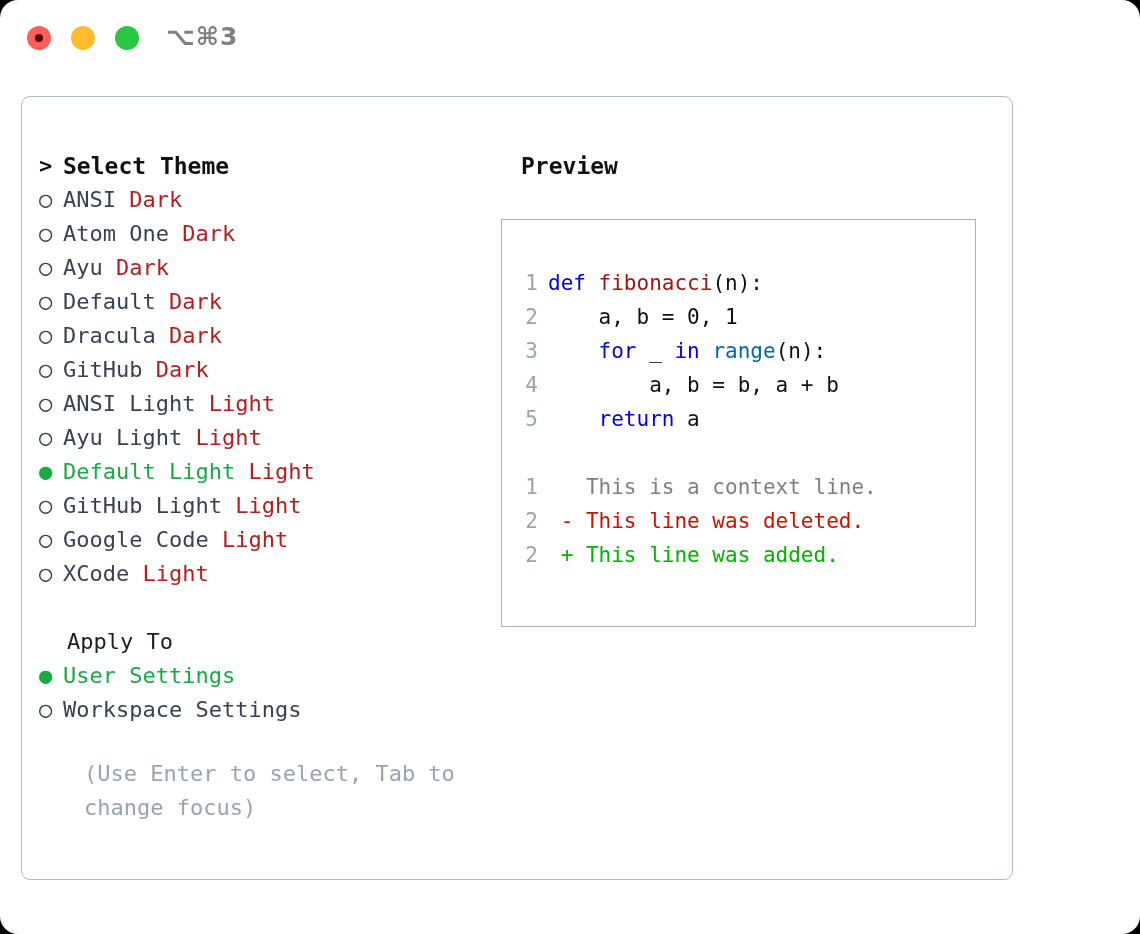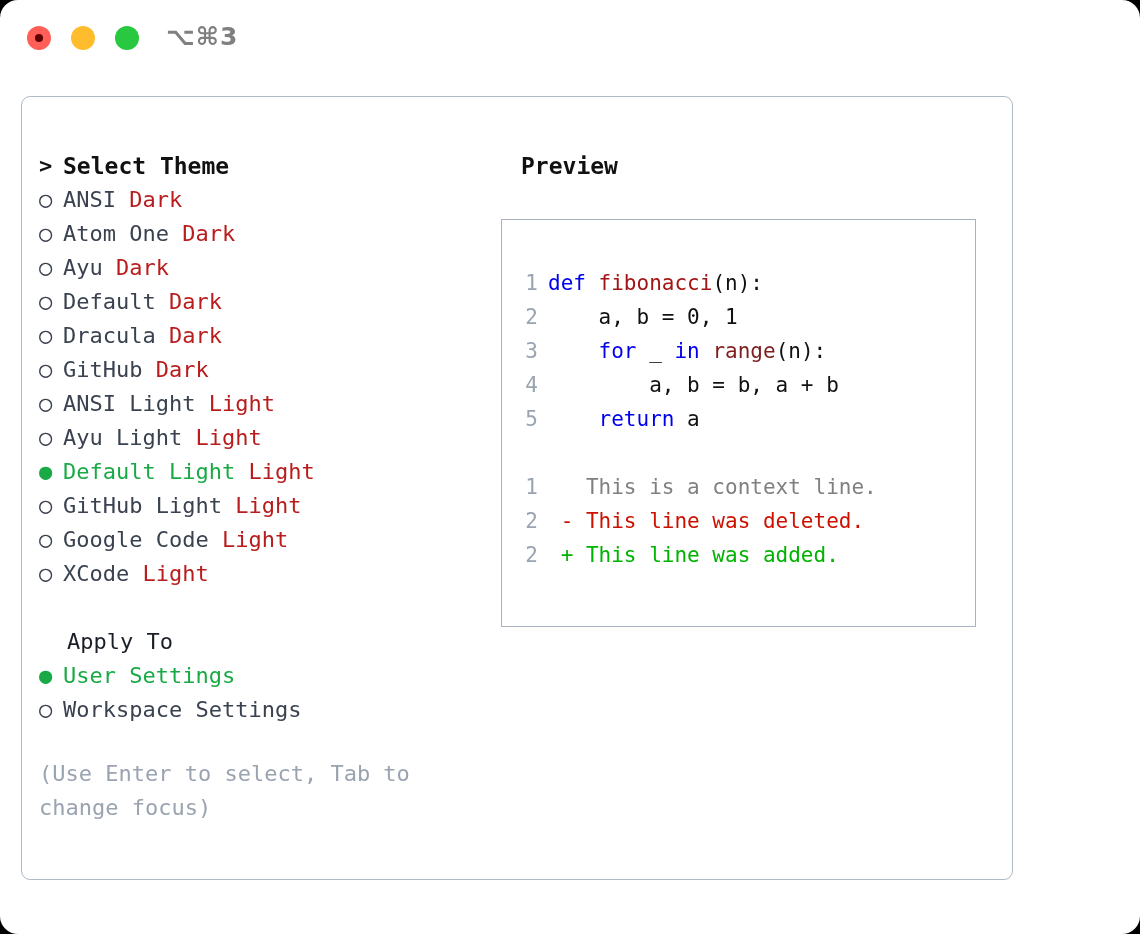--- a/index.html
+++ b/index.html
@@ -127,20 +127,21 @@
   }
   .spacer { height: 34px; }
 
   .hint {
     margin-top: 30px;
     font-size: 22px;
     color: #9aa3b0;
     line-height: 34px;
     width: 410px;
     white-space: pre-wrap;
+    margin-left: 45px;
   }
 
   
   .right-col {
     position: absolute;
     left: 479px;
     top: 52px;
     width: 480px;
   }
   .preview-title {
@@ -171,21 +172,21 @@
     width: 46px;
     flex: 0 0 46px;
     text-align: right;
     color: #9aa3b0;
     padding-right: 10px;
     box-sizing: border-box;
   }
   .code-text { color: #111111; white-space: pre; }
   .kw  { color: #0000ee; }
   .fn  { color: #a31515; }
-  .bi  { color: #7f1d1d; }
+  .bi  { color: #0369a1; }
   .gap { height: 34px; }
 
   .diff-ctx { color: #808080; }
   .diff-del { color: #cc1100; }
   .diff-add { color: #00b300; }
 </style>
 </head>
 <body>
 
 <div class="window">

